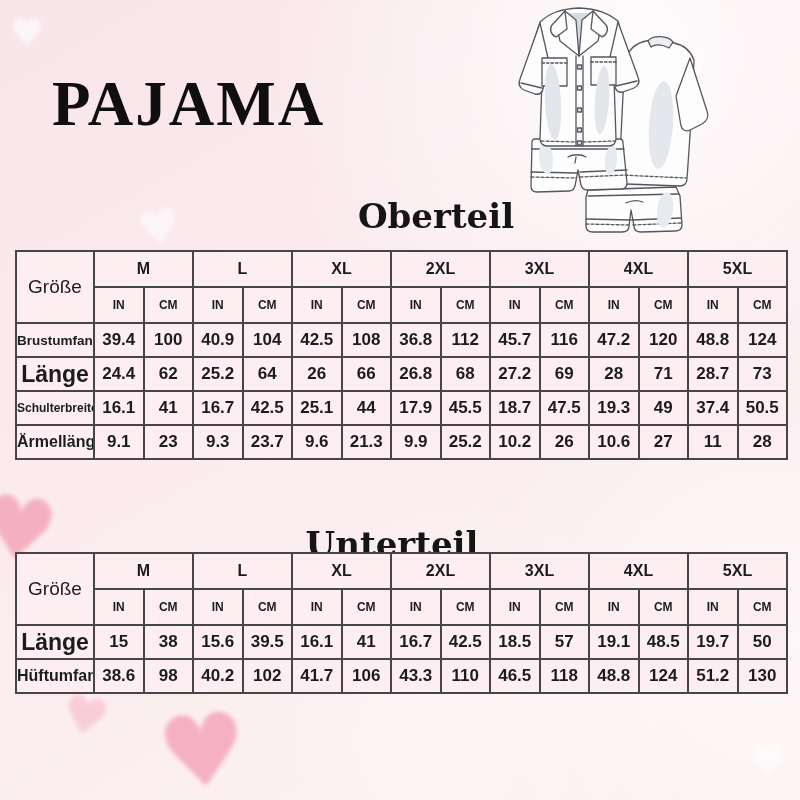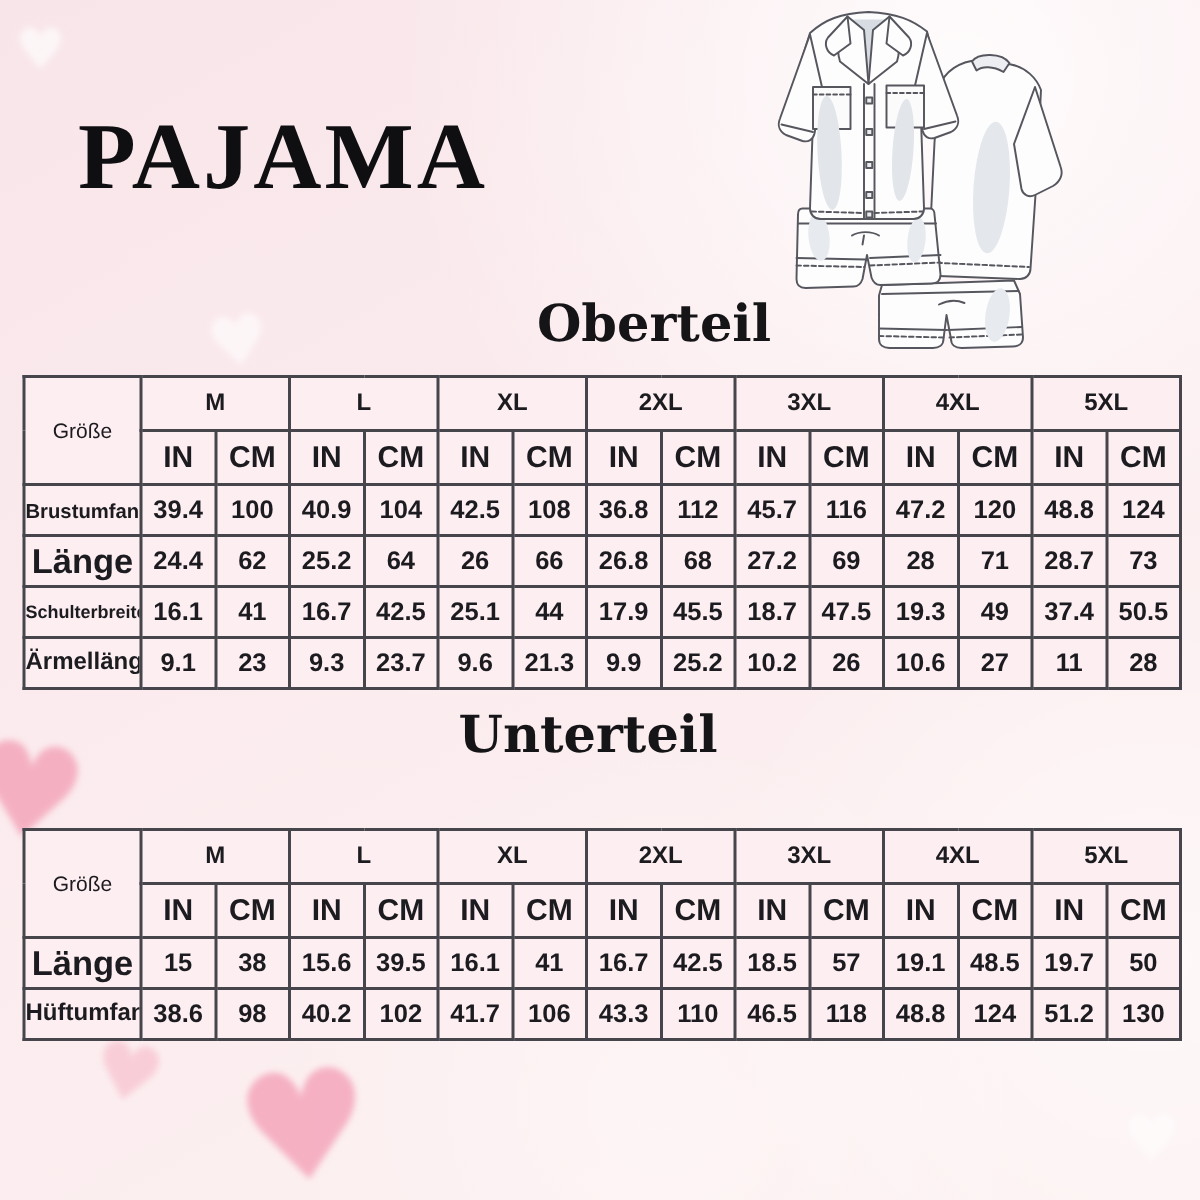--- a/index.html
+++ b/index.html
@@ -16,39 +16,39 @@
     position:absolute;left:52px;top:68px;
     font-family:Liberation Serif, serif;
     font-weight:bold;font-size:63px;letter-spacing:2px;color:#0f0f12;
   }
   .section-title{
     position:absolute;transform:translateX(-50%);
     font-family:"DejaVu Serif","Liberation Serif",serif;
     font-weight:bold;font-size:34px;color:#151518;white-space:nowrap;
   }
   #oberteil-title{left:404px;top:196px;margin-left:32px;}
-  #unterteil-title{left:392px;top:470px;}
+  #unterteil-title{left:392px;top:524px;}
 
   table.size-table{
     position:absolute;left:15px;width:773px;
     border-collapse:collapse;table-layout:fixed;
     background:#fdeef1;border:2px solid #45454b;
     color:#1c1c20;
   }
   #oberteil-table{top:250px;}
   #unterteil-table{top:552px;}
   table.size-table th, table.size-table td{
     border:2px solid #45454b;text-align:center;vertical-align:middle;
     padding:0;overflow:hidden;white-space:nowrap;
   }
   table.size-table thead tr{height:36px;}
   table.size-table tbody tr{height:34px;}
   th.size-h{font-size:16px;font-weight:bold;}
-  th.unit-h{font-size:20px;font-weight:bold;}
-  th.corner{font-size:14px;font-weight:normal;}
+  th.unit-h{font-size:12px;font-weight:bold;}
+  th.corner{font-size:19px;font-weight:normal;}
   td.row-label{font-weight:600;}
   td.val{font-size:17px;font-weight:bold;}
 
   .heart{
     position:absolute;line-height:1;pointer-events:none;
     font-family:"DejaVu Sans",sans-serif;filter:blur(2px);
   }
   .heart.pink-big   {left:158px;top:702px;font-size:100px;color:#f4a6bb;transform:rotate(-6deg);opacity:.85;}
   .heart.pink-left  {left:-20px;top:486px;font-size:86px;color:#f3a2b7;transform:rotate(8deg);opacity:.8;}
   .heart.pink-small {left:62px;top:690px;font-size:52px;color:#f8c8d4;transform:rotate(12deg);opacity:.85;}

